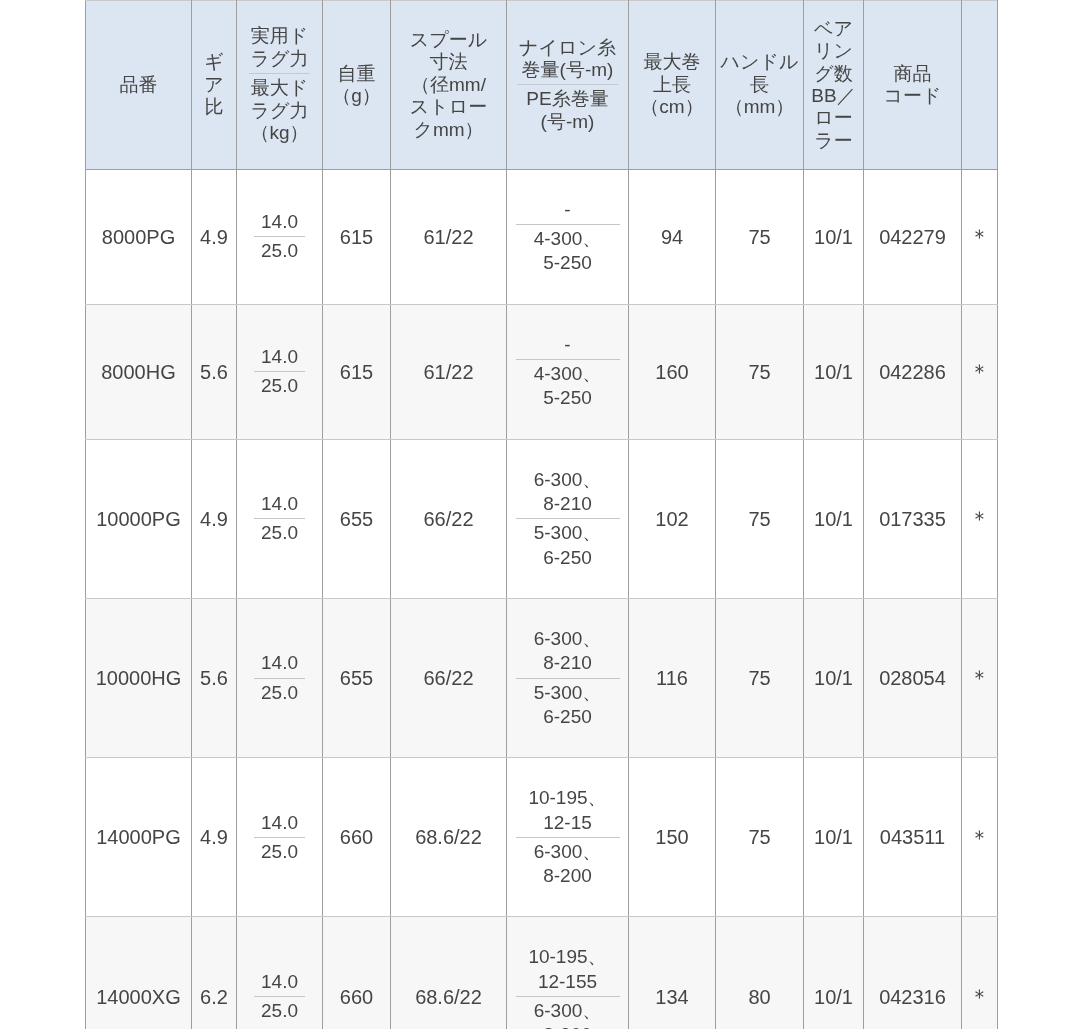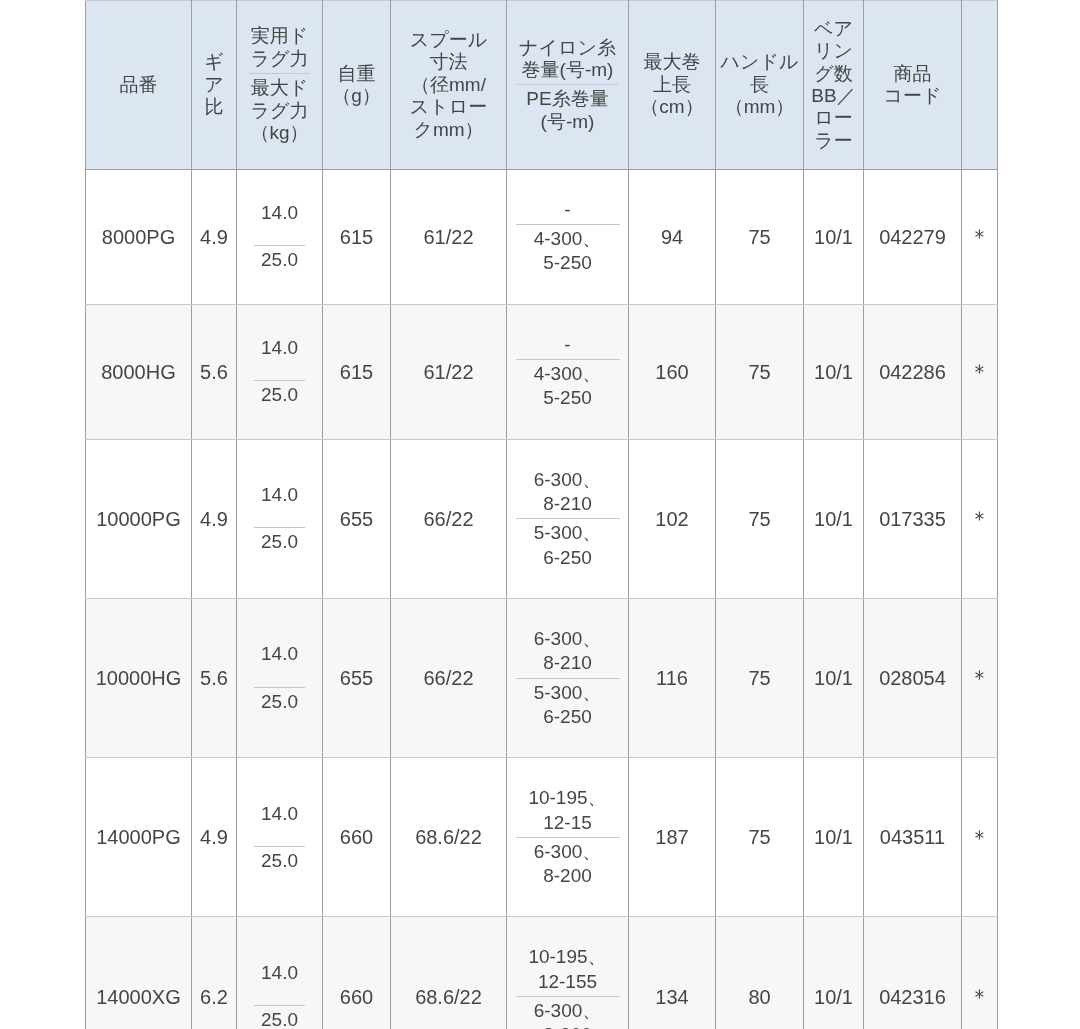--- a/index.html
+++ b/index.html
@@ -53,21 +53,21 @@
   tbody td { font-size: 20px; line-height: 1.3; background: #ffffff; }
   tbody tr:nth-child(even) td { background: #f7f7f7; }
   tbody tr:nth-child(1) { height: 110px; }
   tbody tr:nth-child(2) { height: 110px; }
   tbody tr:nth-child(3) { height: 113px; }
   tbody tr:nth-child(4) { height: 110px; }
   tbody tr:nth-child(5) { height: 123px; }
   tbody tr:nth-child(6) { height: 122px; }
 
   .frac { display: flex; flex-direction: column; align-items: center; font-size: 19px; line-height: 1.28; }
-  .frac-top { display: inline-block; border-bottom: 1px solid #c6c6c6; padding: 0 7px 20px; }
+  .frac-top { display: inline-block; border-bottom: 1px solid #c6c6c6; padding: 0 7px 2px; }
   .frac-bottom { display: inline-block; padding-top: 2px; }
   .c-line-cell .frac-top { padding: 0 4px 2px; min-width: 96px; }
 
   .hfrac { display: flex; flex-direction: column; align-items: center; }
   .hfrac-top { display: inline-block; border-bottom: 1px solid #c3c9d4; padding: 0 2px 3px; }
   .hfrac-bottom { display: inline-block; padding-top: 3px; }
 
   td.mark-cell { font-size: 21px; }
 </style>
 </head>
@@ -251,21 +251,21 @@
       <td>660</td>
       <td>68.6/22</td>
       <td class="c-line-cell">
         <div class="frac">
           <span class="frac-top">10-195、
 12-15</span>
           <span class="frac-bottom">6-300、
 8-200</span>
         </div>
       </td>
-      <td>187</td>
+      <td>150</td>
       <td>75</td>
       <td>10/1</td>
       <td>043511</td>
       <td class="mark-cell">＊</td>
     </tr>
 
     <tr>
       <td>14000XG</td>
       <td>6.2</td>
       <td>

